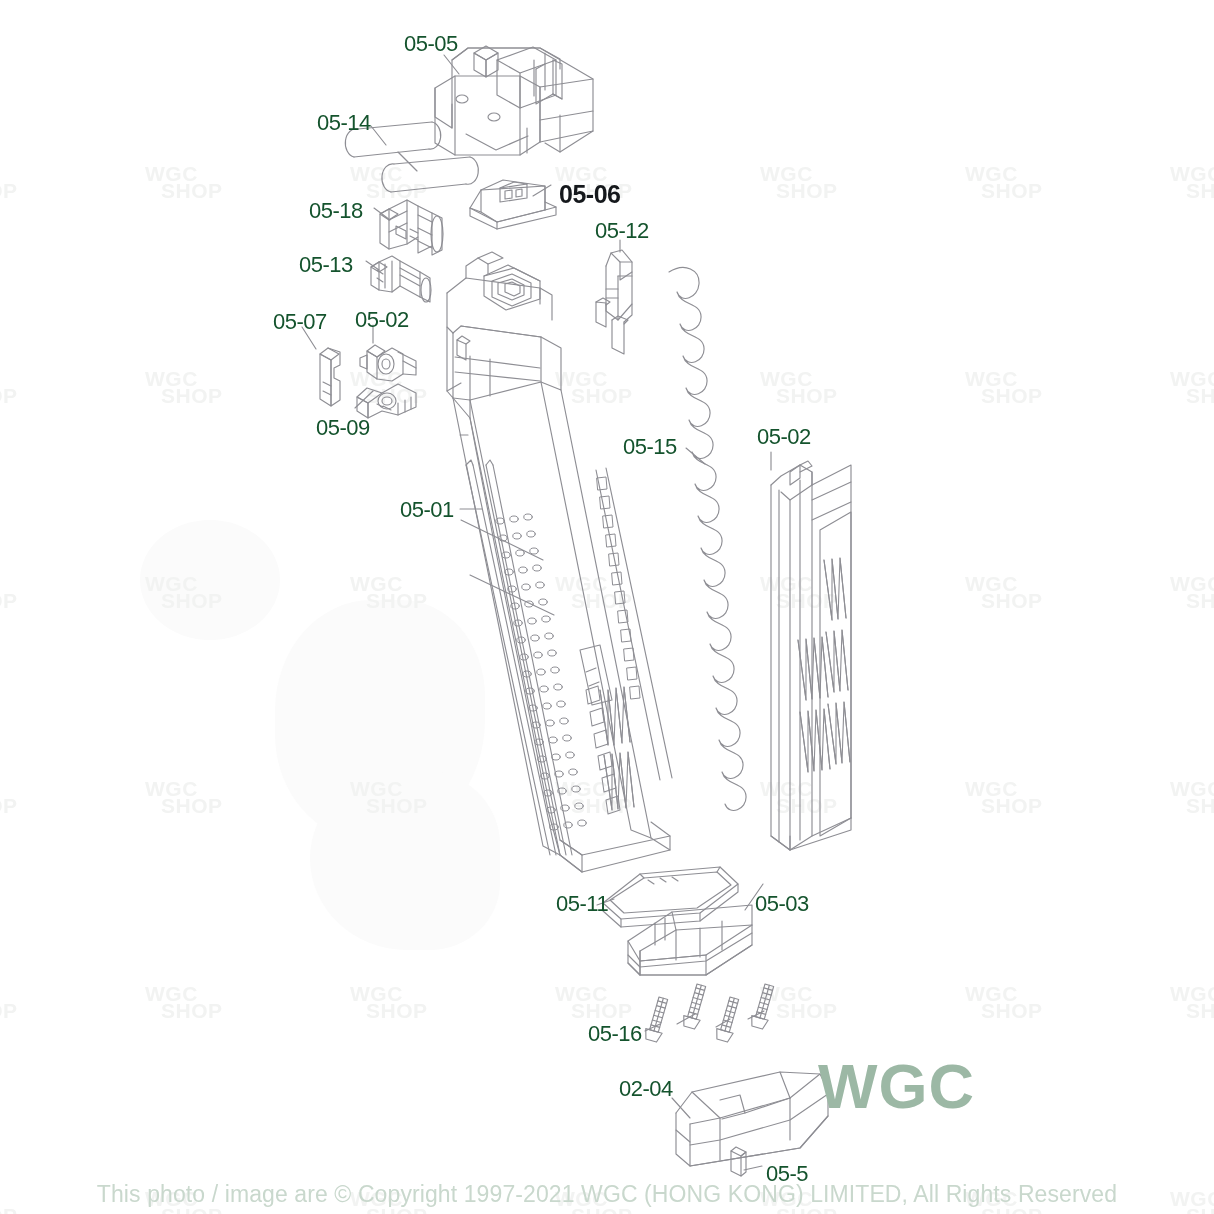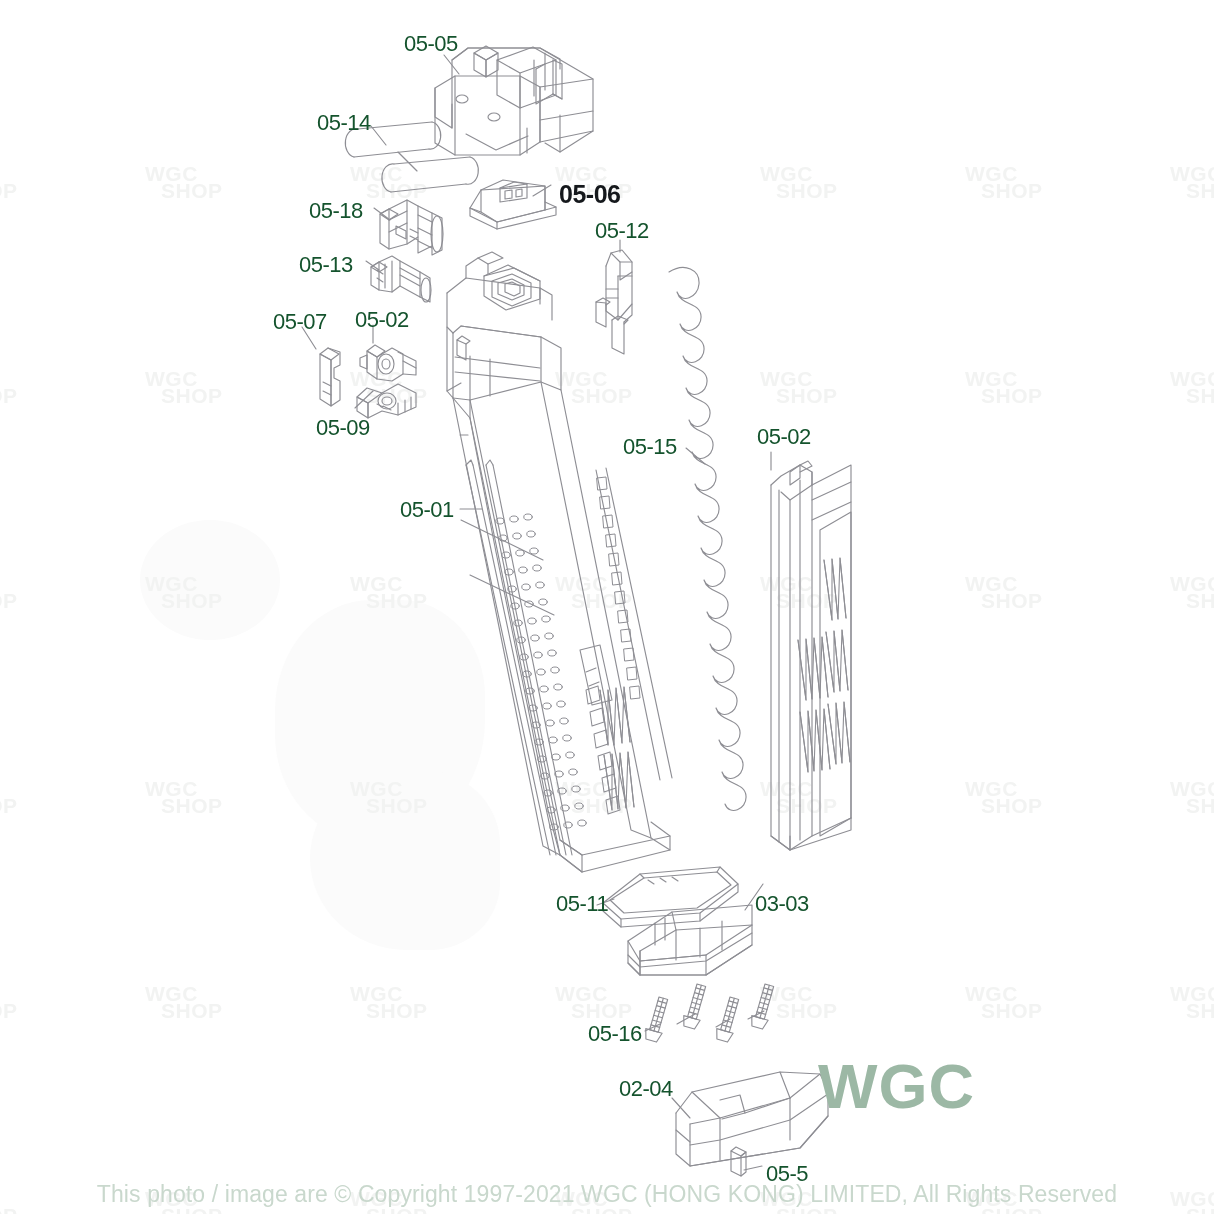--- a/index.html
+++ b/index.html
@@ -696,21 +696,21 @@
       <div class="label" style="left: 309px; top: 198px;">05-18</div>
       <div class="label" style="left: 595px; top: 218px;">05-12</div>
       <div class="label" style="left: 299px; top: 252px;">05-13</div>
       <div class="label" style="left: 273px; top: 309px;">05-07</div>
       <div class="label" style="left: 355px; top: 307px;">05-02</div>
       <div class="label" style="left: 316px; top: 415px;">05-09</div>
       <div class="label" style="left: 623px; top: 434px;">05-15</div>
       <div class="label" style="left: 757px; top: 424px;">05-02</div>
       <div class="label" style="left: 400px; top: 497px;">05-01</div>
       <div class="label" style="left: 533px; top: 891px; margin-left: 23px;">05-11</div>
-      <div class="label" style="left: 755px; top: 891px;">03-03</div>
+      <div class="label" style="left: 755px; top: 891px;">05-03</div>
       <div class="label" style="left: 588px; top: 1021px;">05-16</div>
       <div class="label" style="left: 619px; top: 1076px;">02-04</div>
       <div class="label" style="left: 766px; top: 1161px;">05-5</div>
     </div>
 
   <div id="logo">
     <span class="l1">WGC</span>
   </div>
 
   <div id="footer">This photo / image are © Copyright 1997-2021 WGC (HONG KONG) LIMITED, All Rights Reserved</div>

